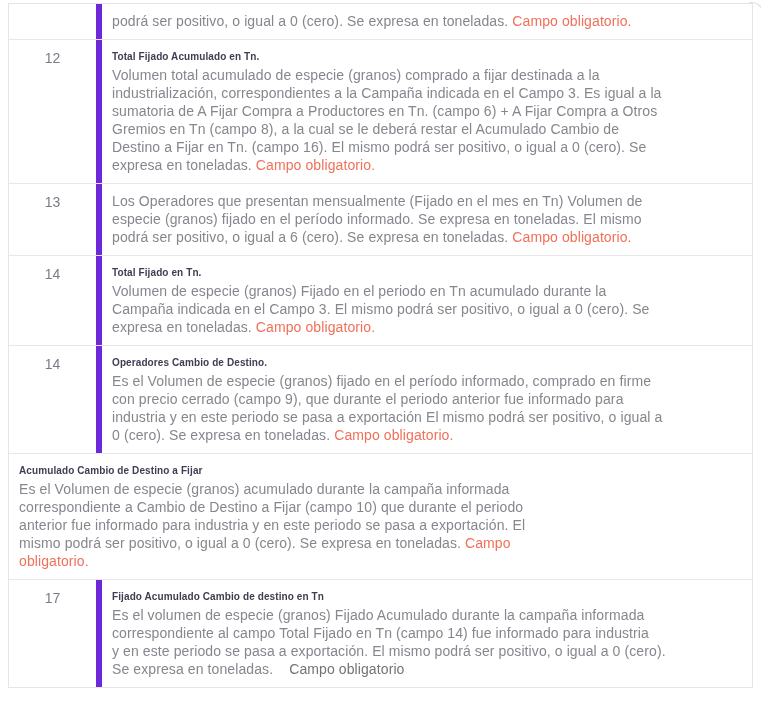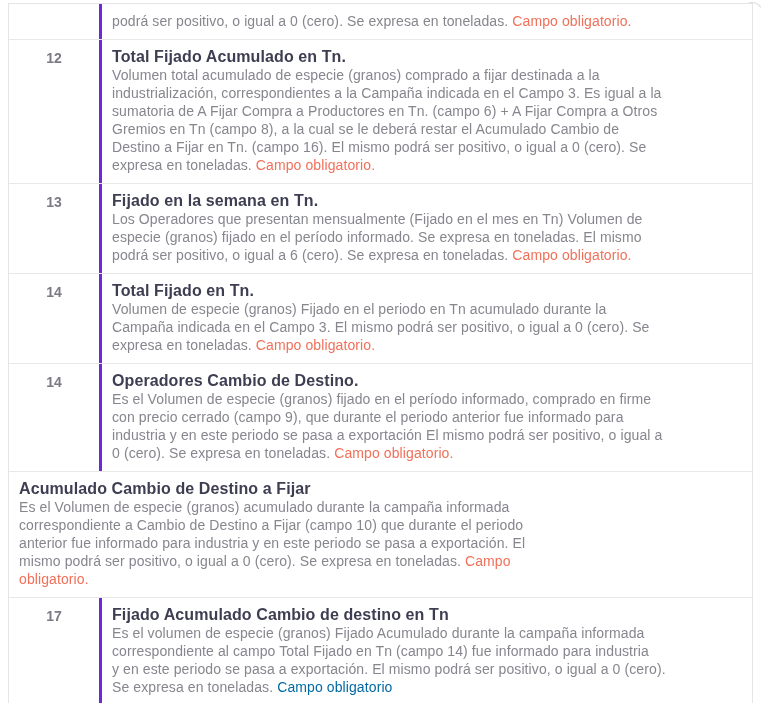--- a/index.html
+++ b/index.html
@@ -27,37 +27,36 @@
     display: flex;
     border-bottom: 1px solid #e8e8ea;
     justify-content: flex-end;
   }
   .row:last-child {
     border-bottom: none;
   }
   .cell-num {
     flex: 0 0 93px;
     box-sizing: border-box;
-    border-right: 3px solid #6d28d9;
+    border-right: 6px solid #6d28d9;
     text-align: center;
     padding-top: 9px;
     color: #7b7b85;
     font-size: 14px;
     line-height: 18px;
-    font-weight: bold;
   }
   .cell-text {
     flex: 1;
     min-width: 0;
     padding: 8px 14px 9px 10px;
   }
   .field-title {
     font-weight: 700;
     color: #3e3e52;
-    font-size: 16px;
+    font-size: 10px;
     line-height: 18px;
     letter-spacing: 0.1px;
   }
   .field-title:empty { display: none; }
   .desc {
     margin: 0;
     white-space: pre-line;
     color: #86868e;
     font-size: 14px;
     line-height: 18px;
@@ -99,21 +98,20 @@
 sumatoria de A Fijar Compra a Productores en Tn. (campo 6) + A Fijar Compra a Otros
 Gremios en Tn (campo 8), a la cual se le deberá restar el Acumulado Cambio de
 Destino a Fijar en Tn. (campo 16). El mismo podrá ser positivo, o igual a 0 (cero). Se
 expresa en toneladas. </span><span class="req" style="color: rgb(241, 112, 90);">Campo obligatorio.</span></p>
     </div>
   </div>
 
   <div class="row">
     <div class="cell-num">13</div>
     <div class="cell-text">
-      <div class="field-title">Fijado en la semana en Tn.</div>
       <p class="desc"><span>Los Operadores que presentan mensualmente (Fijado en el mes en Tn) Volumen de
 especie (granos) fijado en el período informado. Se expresa en toneladas. El mismo
 podrá ser positivo, o igual a 6 (cero). Se expresa en toneladas. </span><span class="req" style="color: rgb(241, 112, 90);">Campo obligatorio.</span></p>
     </div>
   </div>
 
   <div class="row">
     <div class="cell-num">14</div>
     <div class="cell-text">
       <div class="field-title">Total Fijado en Tn.</div>
@@ -145,17 +143,17 @@
     </div>
   </div>
 
   <div class="row">
     <div class="cell-num">17</div>
     <div class="cell-text">
       <div class="field-title">Fijado Acumulado Cambio de destino en Tn</div>
       <p class="desc"><span>Es el volumen de especie (granos) Fijado Acumulado durante la campaña informada
 correspondiente al campo Total Fijado en Tn (campo 14) fue informado para industria
 y en este periodo se pasa a exportación. El mismo podrá ser positivo, o igual a 0 (cero).
-Se expresa en toneladas. </span><span class="req" style="color: #0369a1;">Campo obligatorio</span></p>
+Se expresa en toneladas. </span><span class="req" style="color: #737373; margin-left: 12px;">Campo obligatorio</span></p>
     </div>
   </div>
 
 </div>
 
 </body></html>

